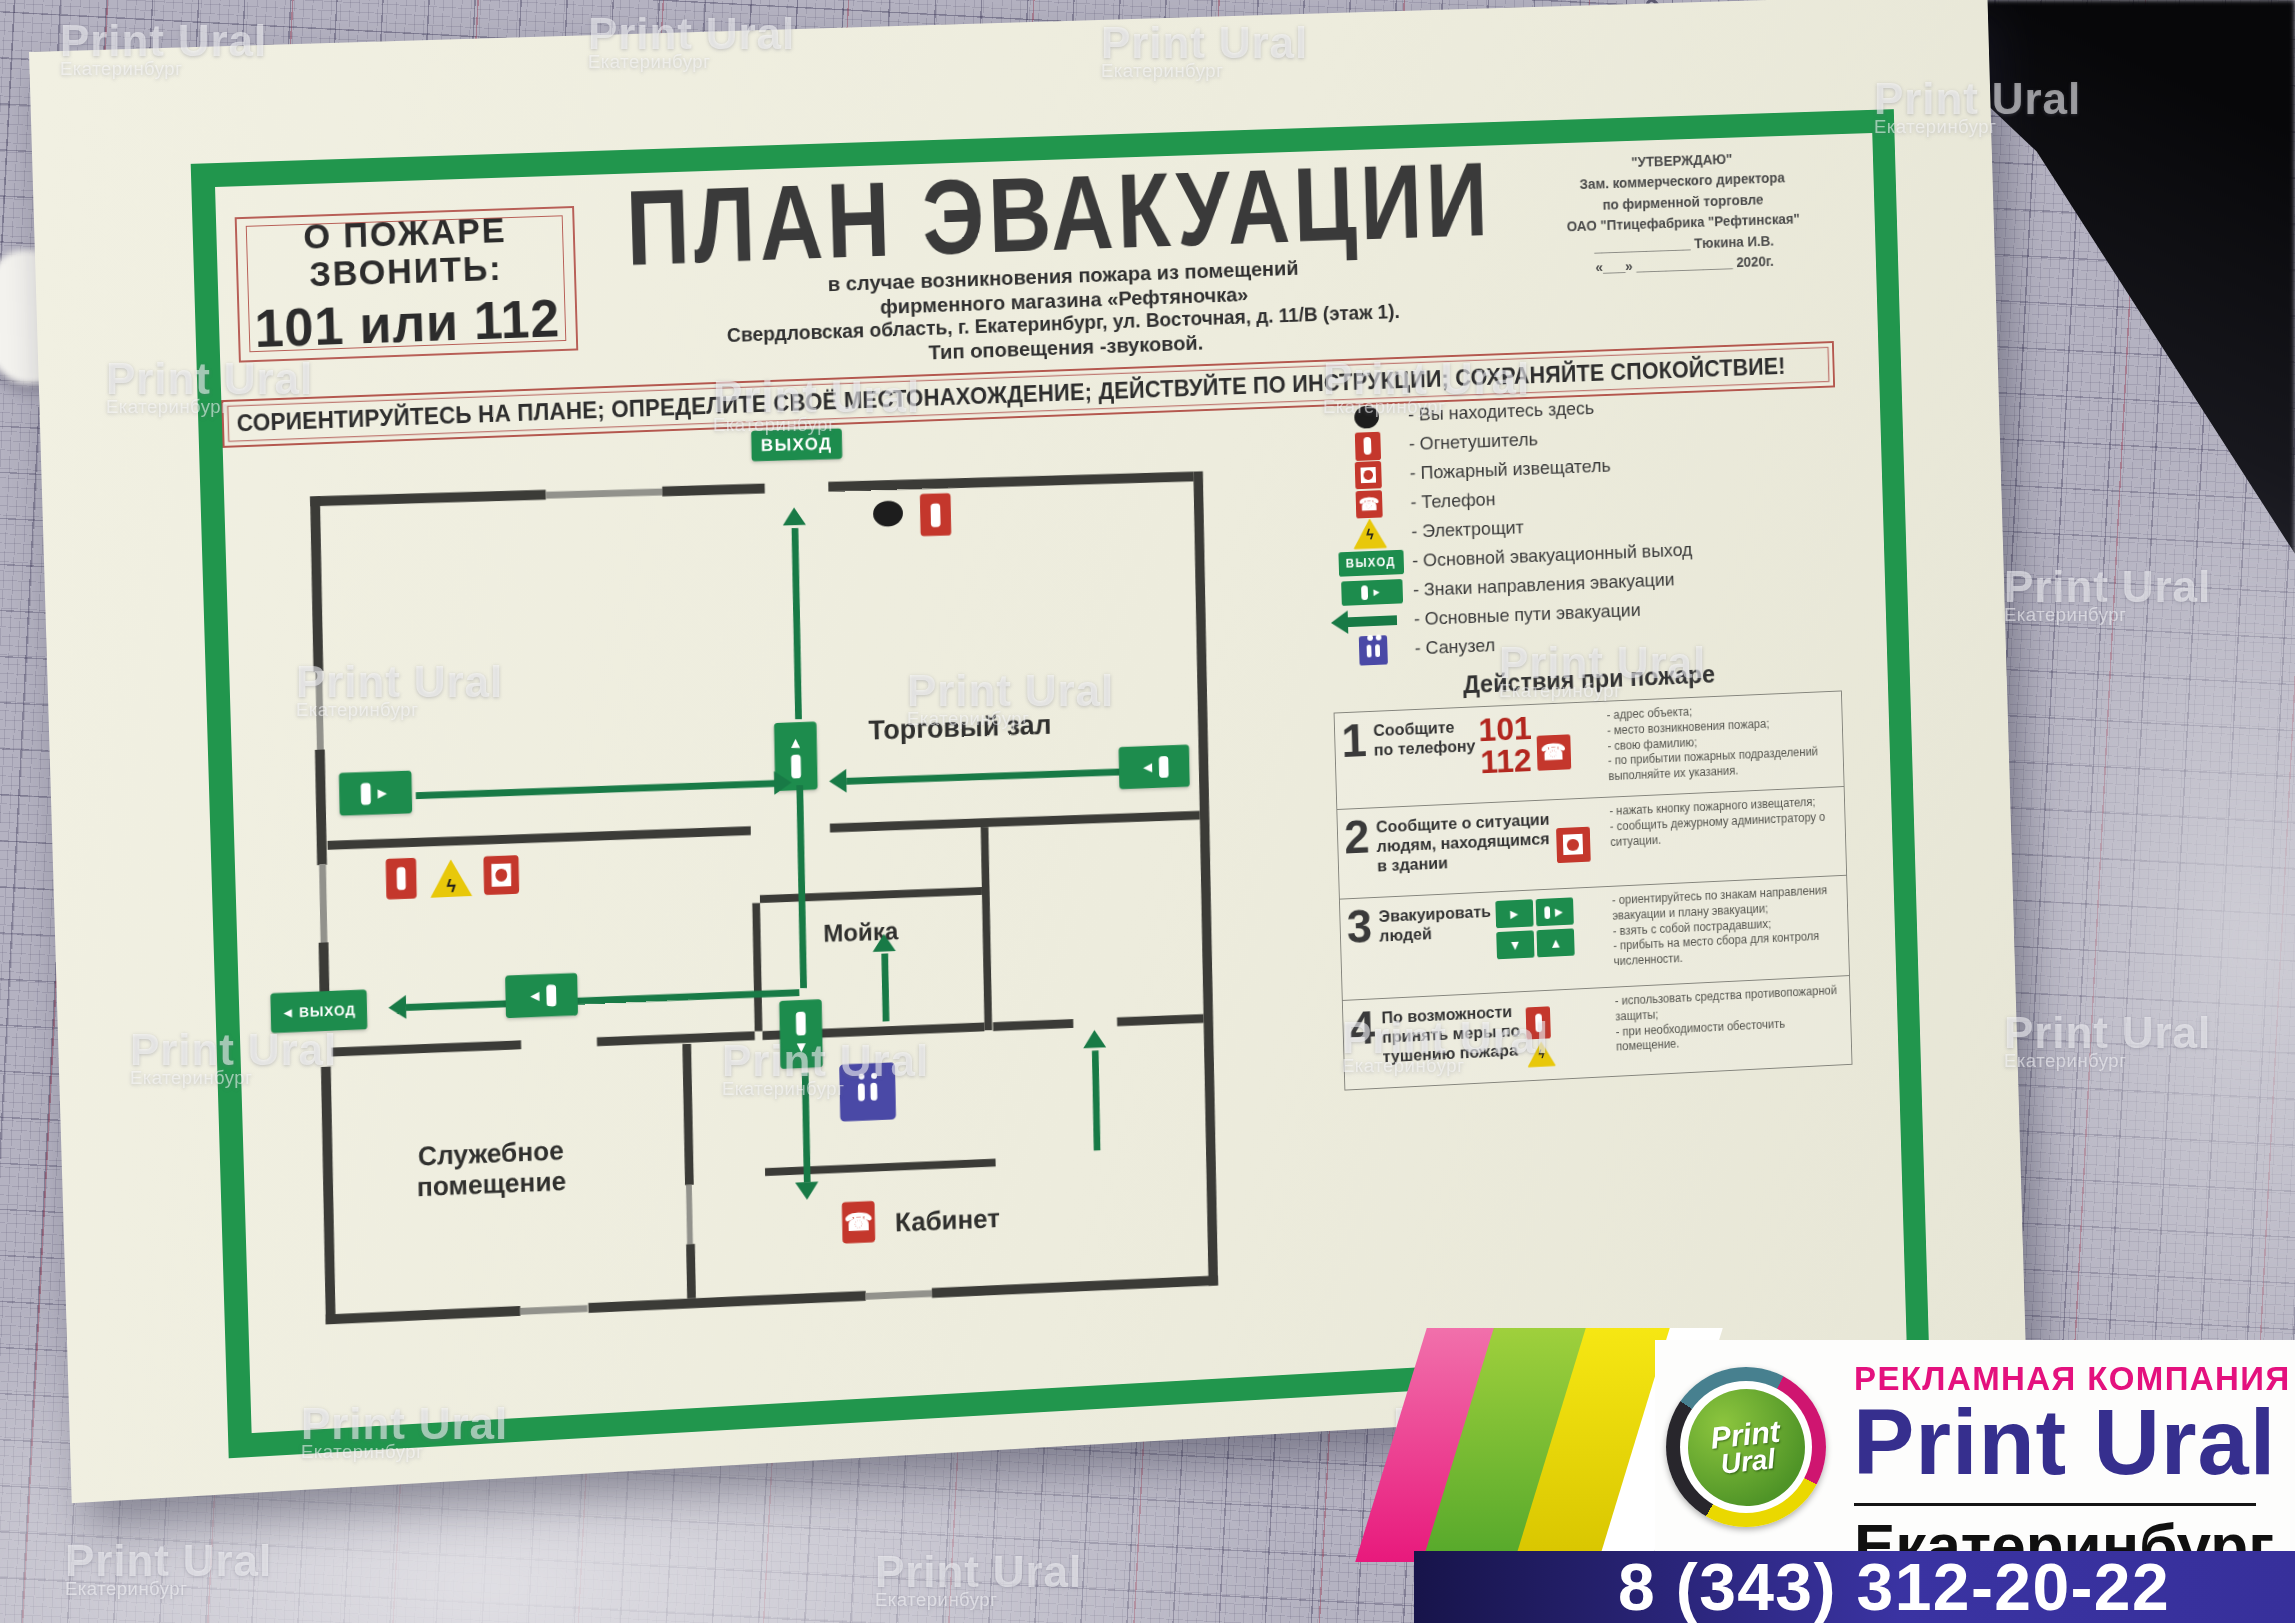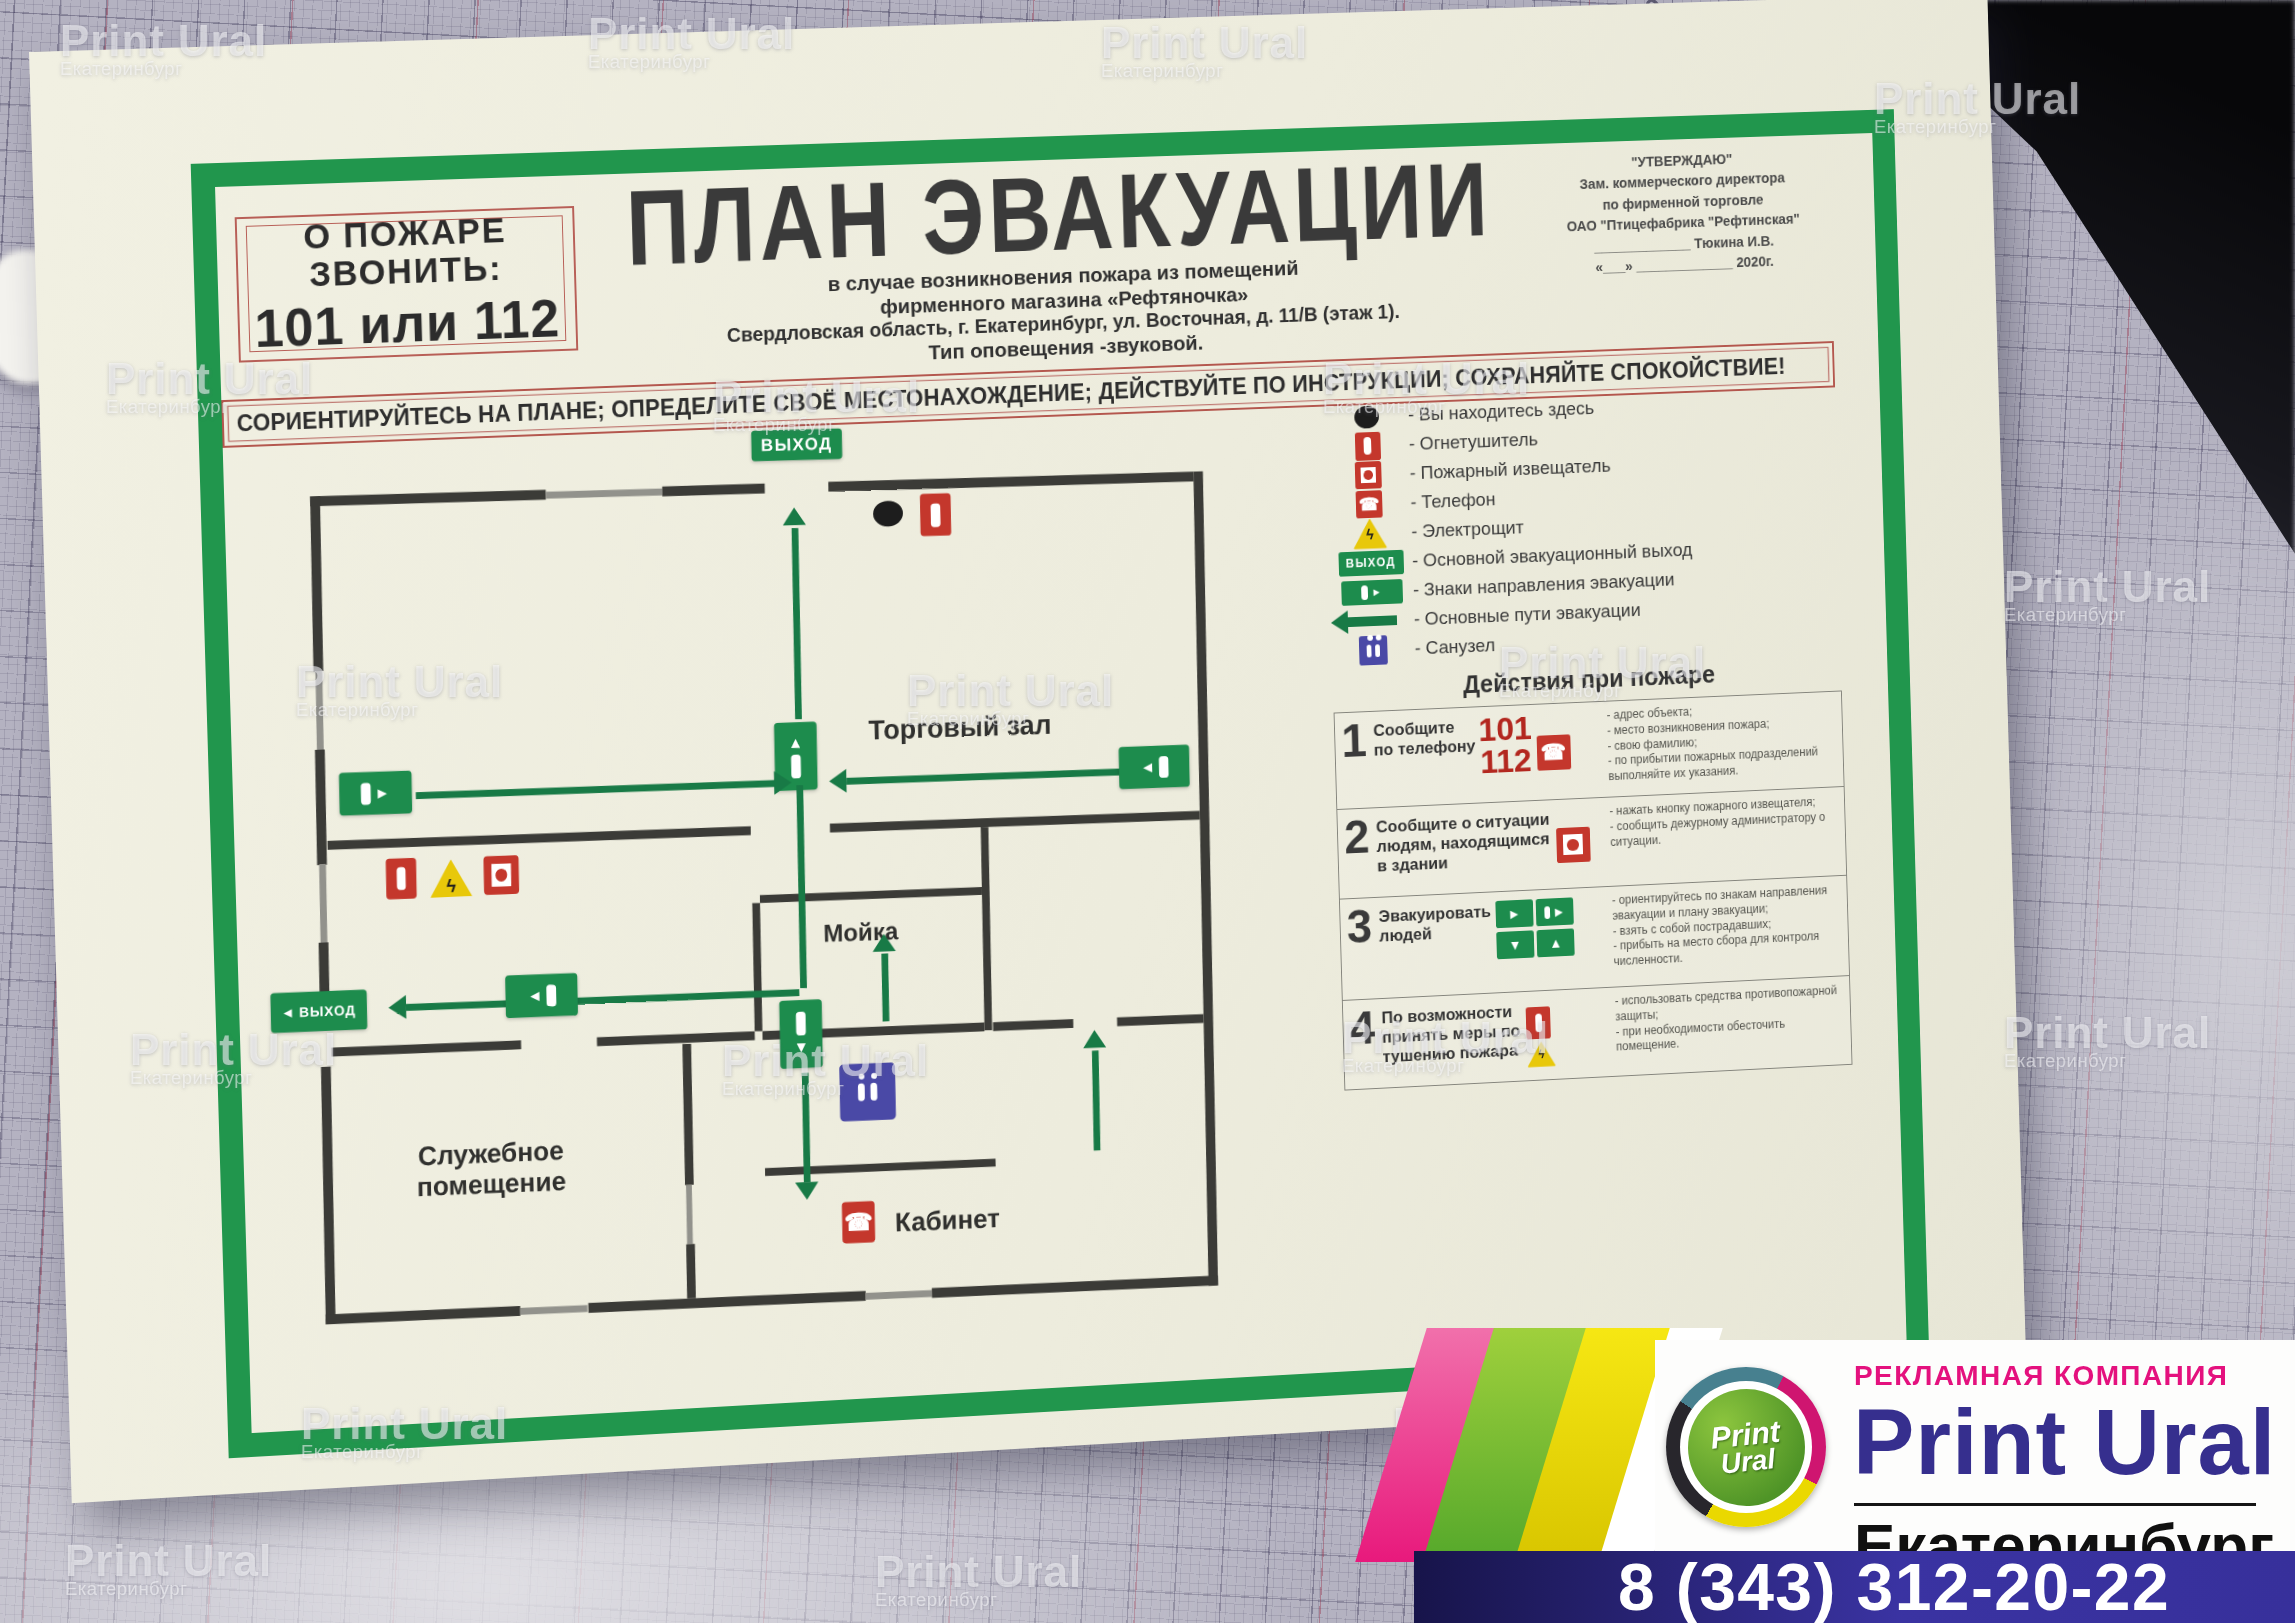--- a/index.html
+++ b/index.html
@@ -136,21 +136,21 @@
     display:flex;align-items:center;justify-content:center;box-shadow:0 2.8px 6.5px rgba(0,0,0,.3);}
   .blogo-in{width:132px;height:132px;border-radius:50%;background:#fff;
     display:flex;align-items:center;justify-content:center;}
   .blogo-g{width:117px;height:117px;border-radius:50%;text-align:center;
     background:radial-gradient(circle at 32% 28%,#8cc53e,#4f9427 75%);
     display:flex;flex-direction:column;align-items:center;justify-content:center;
     transform:rotate(-6deg);color:#fff;font-weight:bold;font-style:italic;
     text-shadow:0.9px 1.4px 1.9px rgba(20,60,10,.55);}
   .bl1{font-size:30.5px;line-height:.95;}
   .bl2{font-size:28px;line-height:.95;}
-  .btag{position:absolute;left:440px;top:20.4px;font-size:28px;font-weight:bold;
+  .btag{position:absolute;left:440px;top:20.4px;font-size:33px;font-weight:bold;
     color:#e4117e;letter-spacing:1.4px;white-space:nowrap;}
   .bname{position:absolute;left:439px;top:50px;font-size:92px;font-weight:bold;
     color:#362f8e;letter-spacing:0.9px;white-space:nowrap;}
   .bline{position:absolute;left:440px;top:163px;width:402px;height:3.2px;background:#151515;}
   .bcity{position:absolute;left:440px;top:170px;font-size:62px;font-weight:bold;
     color:#101010;white-space:nowrap;}
   .bbar{position:absolute;left:0;top:211px;width:881px;height:72px;
     background:linear-gradient(90deg,#17144a,#3a33a2 55%,#37309b);
     display:flex;align-items:center;justify-content:center;}
   .bphone{color:#fff;font-size:66px;font-weight:bold;letter-spacing:1.4px;

